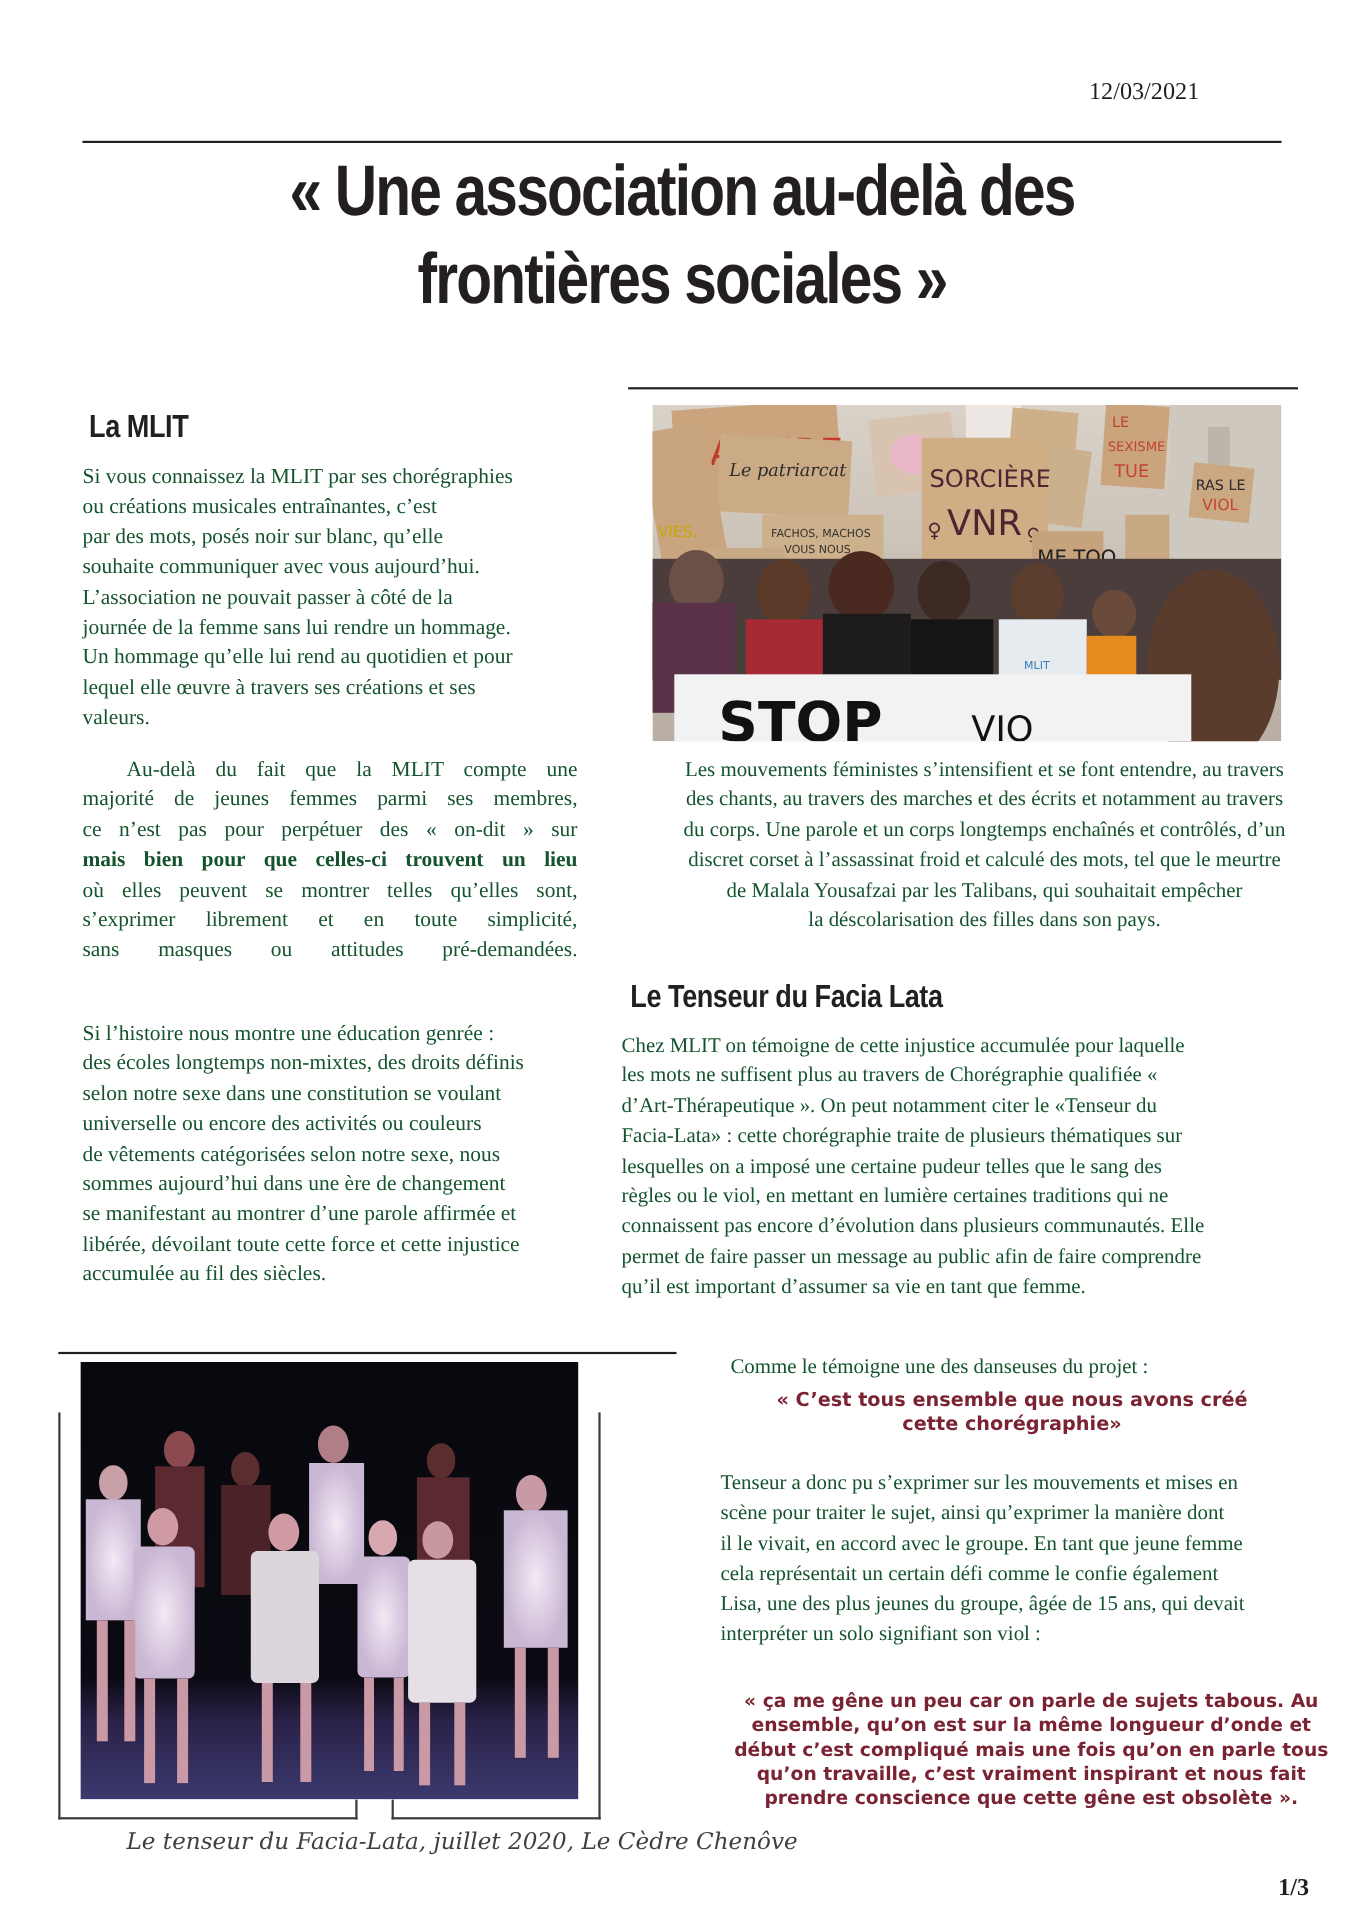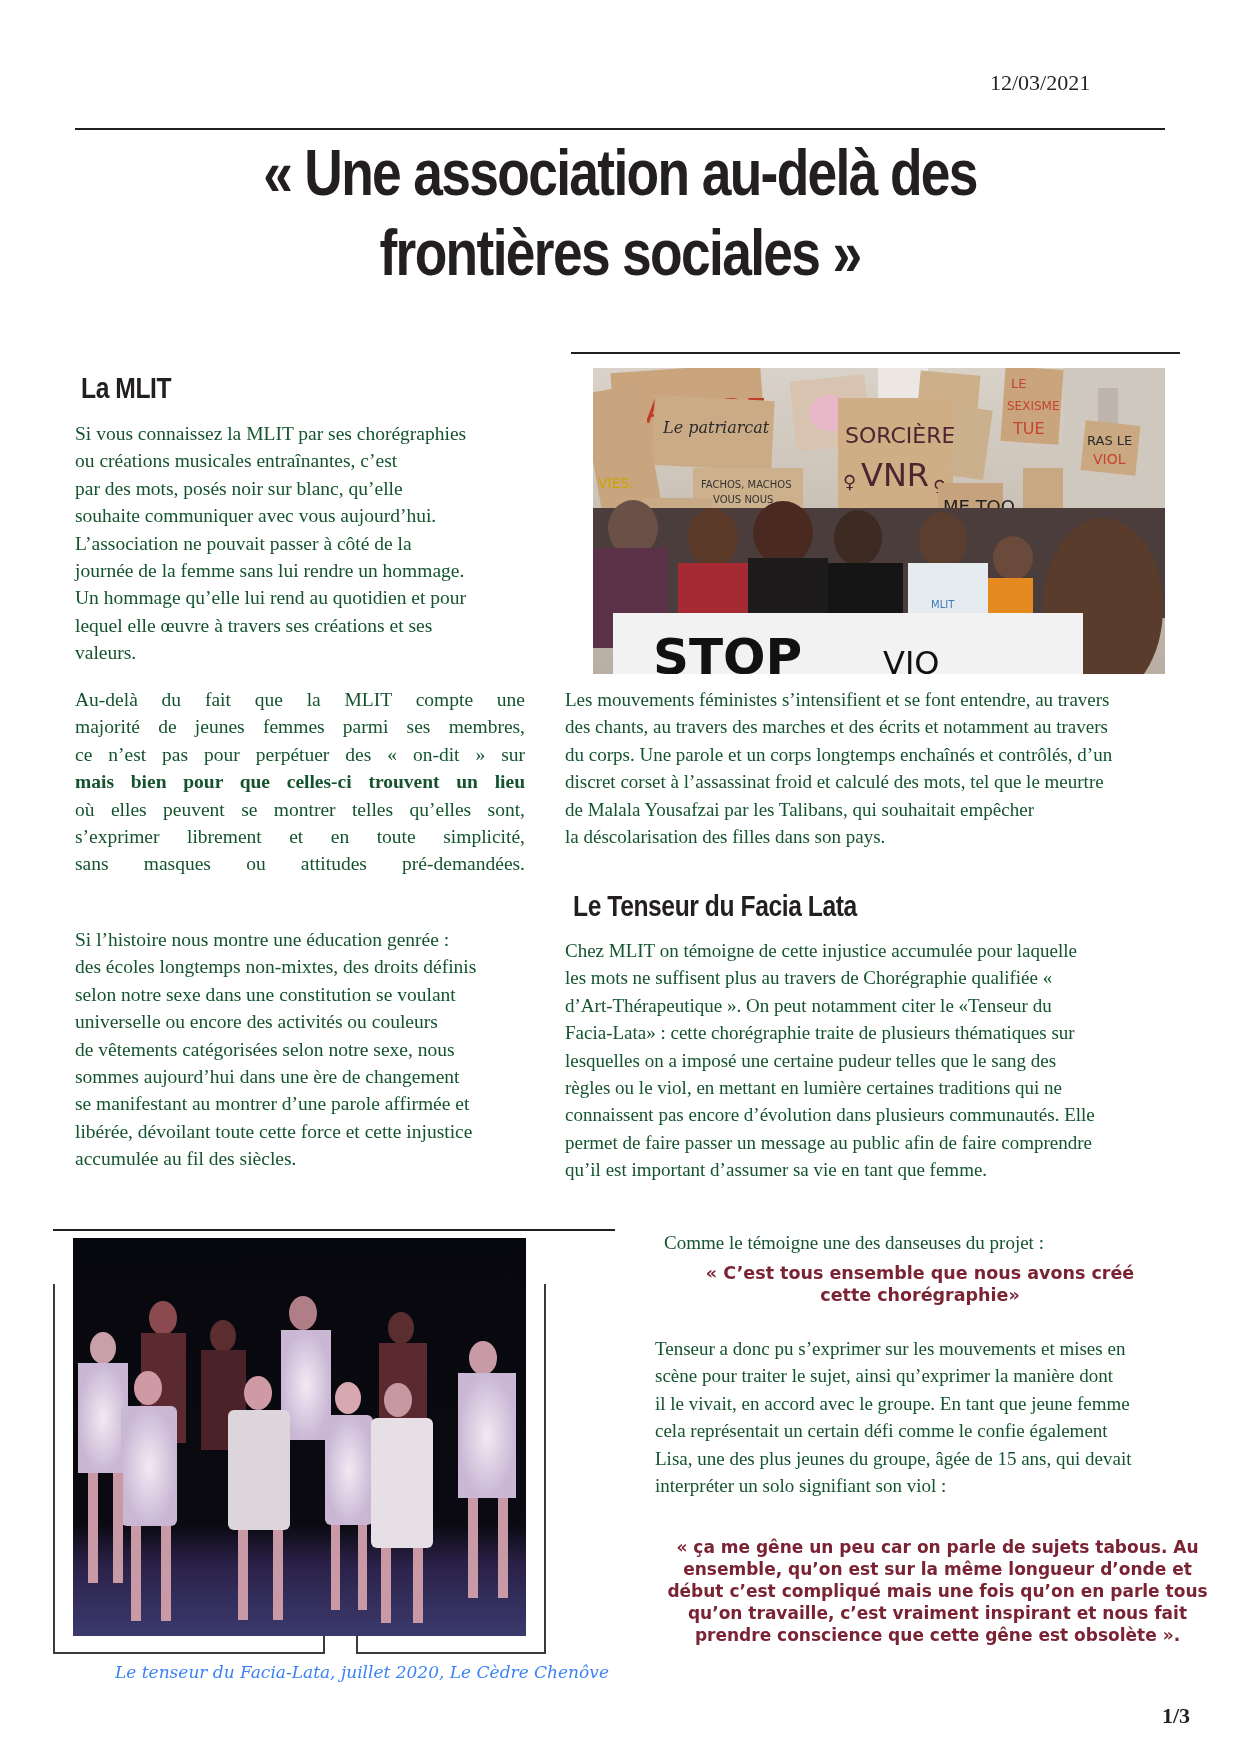--- a/index.html
+++ b/index.html
@@ -7,21 +7,21 @@
     .abs { position: absolute; }
     .rule { position: absolute; height: 2px; background: #231f20; }
     .date { left: 990px; top: 70px; font-size: 22px; font-family: "Liberation Serif", serif; }
     .title { left: 60px; width: 1120px; top: 133px; text-align: center; font-family: "Liberation Sans", "DejaVu Sans", sans-serif; font-weight: bold; font-size: 65px; line-height: 80px; letter-spacing: -2px; transform: scaleX(0.82); transform-origin: center top; color: #231f20; }
     .h2 { font-family: "Liberation Sans", "DejaVu Sans", sans-serif; font-weight: bold; font-size: 29px; letter-spacing: -0.5px; transform: scaleX(0.85); transform-origin: left top; color: #231f20; }
     .body-text { font-size: 19.5px; line-height: 27.4px; color: #14532d; }
     .justify { text-align: justify; text-align-last: justify; }
     .para-line { display: block; white-space: nowrap; }
     .photo { position: absolute; overflow: hidden; }
     .quote { font-family: "DejaVu Sans", "Liberation Sans", sans-serif; font-weight: bold; color: #7a2333; text-align: center; }
-    .caption { font-family: "DejaVu Serif", "Liberation Serif", serif; font-style: italic; font-size: 17px; color: #3b82f6; }
+    .caption { font-family: "DejaVu Serif", "Liberation Serif", serif; font-style: italic; font-size: 21px; color: #404040; }
     .frame-line { position: absolute; background: #3a3a3a; }
     .pagenum { left: 1162px; top: 1703px; font-size: 22px; font-weight: bold; }
   </style>
 </head>
 <body>
 
 <div class="abs date">12/03/2021</div>
 <div class="rule" style="left:75px; top:128px; width:1090px;"></div>
 <div class="abs title">
   <div>« Une association au-delà des</div>
@@ -35,21 +35,21 @@
     <span class="para-line">ou créations musicales entraînantes, c’est</span>
     <span class="para-line">par des mots, posés noir sur blanc, qu’elle</span>
     <span class="para-line">souhaite communiquer avec vous aujourd’hui.</span>
     <span class="para-line">L’association ne pouvait passer à côté de la</span>
     <span class="para-line">journée de la femme sans lui rendre un hommage.</span>
     <span class="para-line">Un hommage qu’elle lui rend au quotidien et pour</span>
     <span class="para-line">lequel elle œuvre à travers ses créations et ses</span>
     <span class="para-line">valeurs.</span>
   </div>
 <div class="abs body-text justify" style="left:75px; top:686px; width:450px;" id="p2">
-    <span class="para-line" style="text-align: justify; text-align-last: justify; white-space: normal;">Au-delà du fait que la MLIT compte une</span>
+    <span class="para-line" style="text-align: justify; text-align-last: justify; white-space: normal; margin-left: 40px;">Au-delà du fait que la MLIT compte une</span>
     <span class="para-line" style="text-align: justify; text-align-last: justify; white-space: normal;">majorité de jeunes femmes parmi ses membres,</span>
     <span class="para-line" style="text-align: justify; text-align-last: justify; white-space: normal;">ce n’est pas pour perpétuer des « on-dit » sur</span>
     <span class="para-line" style="text-align: justify; text-align-last: justify; white-space: normal; font-weight: bold;">mais bien pour que celles-ci trouvent un lieu</span>
     <span class="para-line" style="text-align: justify; text-align-last: justify; white-space: normal;">où elles peuvent se montrer telles qu’elles sont,</span>
     <span class="para-line" style="text-align: justify; text-align-last: justify; white-space: normal;">s’exprimer librement et en toute simplicité,</span>
     <span class="para-line" style="text-align: justify; text-align-last: justify; white-space: normal;">sans masques ou attitudes pré-demandées.</span>
   </div>
 <div class="abs body-text" style="left:75px; top:926px; width:470px;" id="p3">
     <span class="para-line">Si l’histoire nous montre une éducation genrée :</span>
     <span class="para-line">des écoles longtemps non-mixtes, des droits définis</span>
@@ -133,21 +133,21 @@
     <ellipse cx="510" cy="240" rx="60" ry="90" fill="#5a3c2c"></ellipse>
 
     <g>
       <rect x="20" y="245" width="470" height="61" fill="#f2f2f2"></rect>
       <text x="60" y="306" font-family="DejaVu Sans, sans-serif" font-weight="bold" font-size="50" fill="#111">STOP</text>
       <text x="290" y="306" font-family="DejaVu Sans, sans-serif" font-size="32" fill="#111">VIO</text>
     </g>
   </svg>
 </div>
 
-<div class="abs body-text" style="left:565px; top:686px; width:660px; font-size:19px;" id="pm">
+<div class="abs body-text" style="left:565px; top:686px; width:660px; font-size:19px;text-align:center;" id="pm">
     <span class="para-line">Les mouvements féministes s’intensifient et se font entendre, au travers</span>
     <span class="para-line">des chants, au travers des marches et des écrits et notamment au travers</span>
     <span class="para-line">du corps. Une parole et un corps longtemps enchaînés et contrôlés, d’un</span>
     <span class="para-line">discret corset à l’assassinat froid et calculé des mots, tel que le meurtre</span>
     <span class="para-line">de Malala Yousafzai par les Talibans, qui souhaitait empêcher</span>
     <span class="para-line"> la déscolarisation des filles dans son pays.</span>
   </div>
 
 <div class="abs h2" style="left:573px; top:890px;">Le Tenseur du Facia Lata</div>
 <div class="abs body-text" style="left:565px; top:937px; width:660px; font-size:19px;" id="pt">

